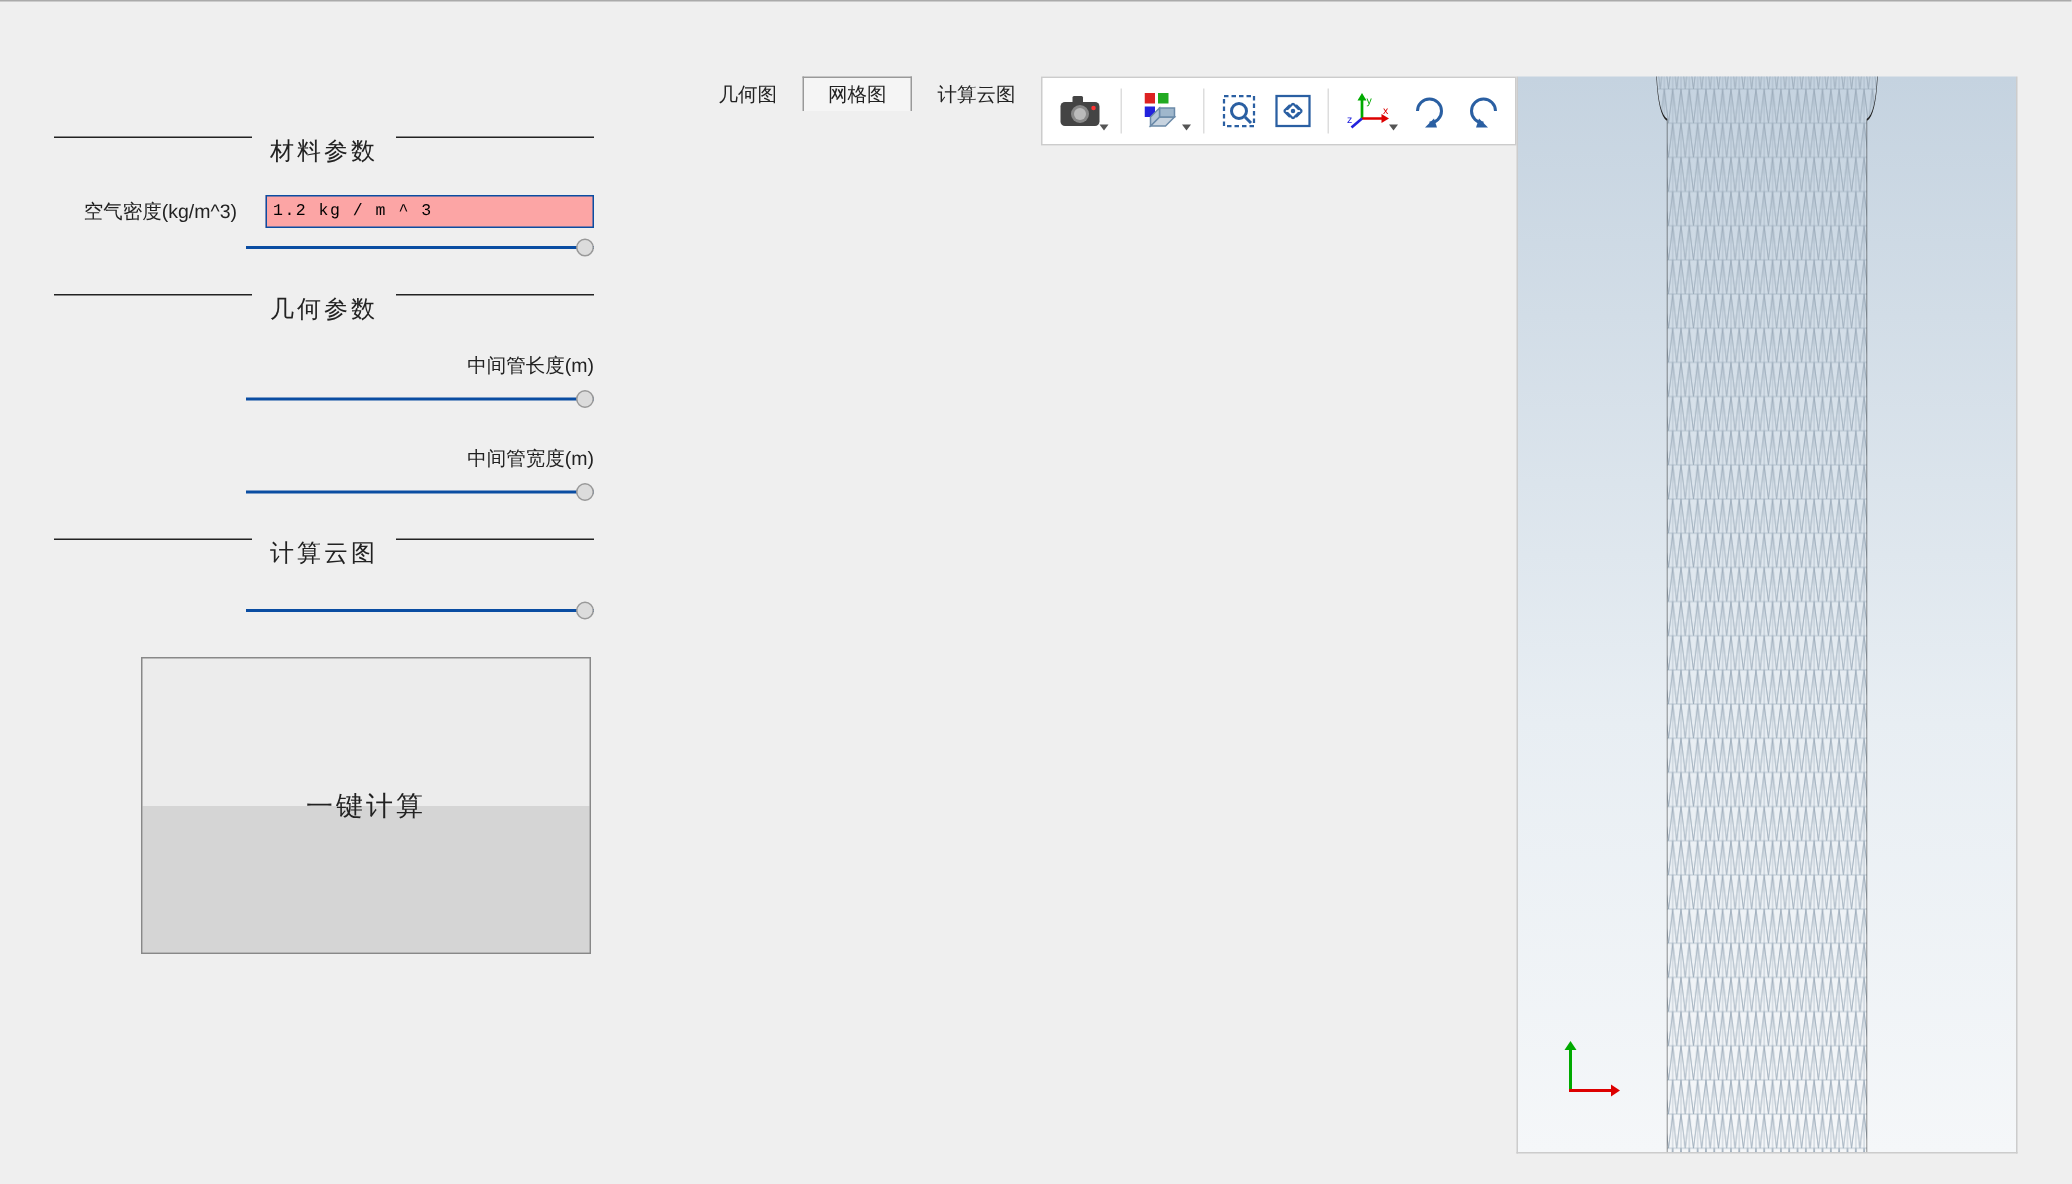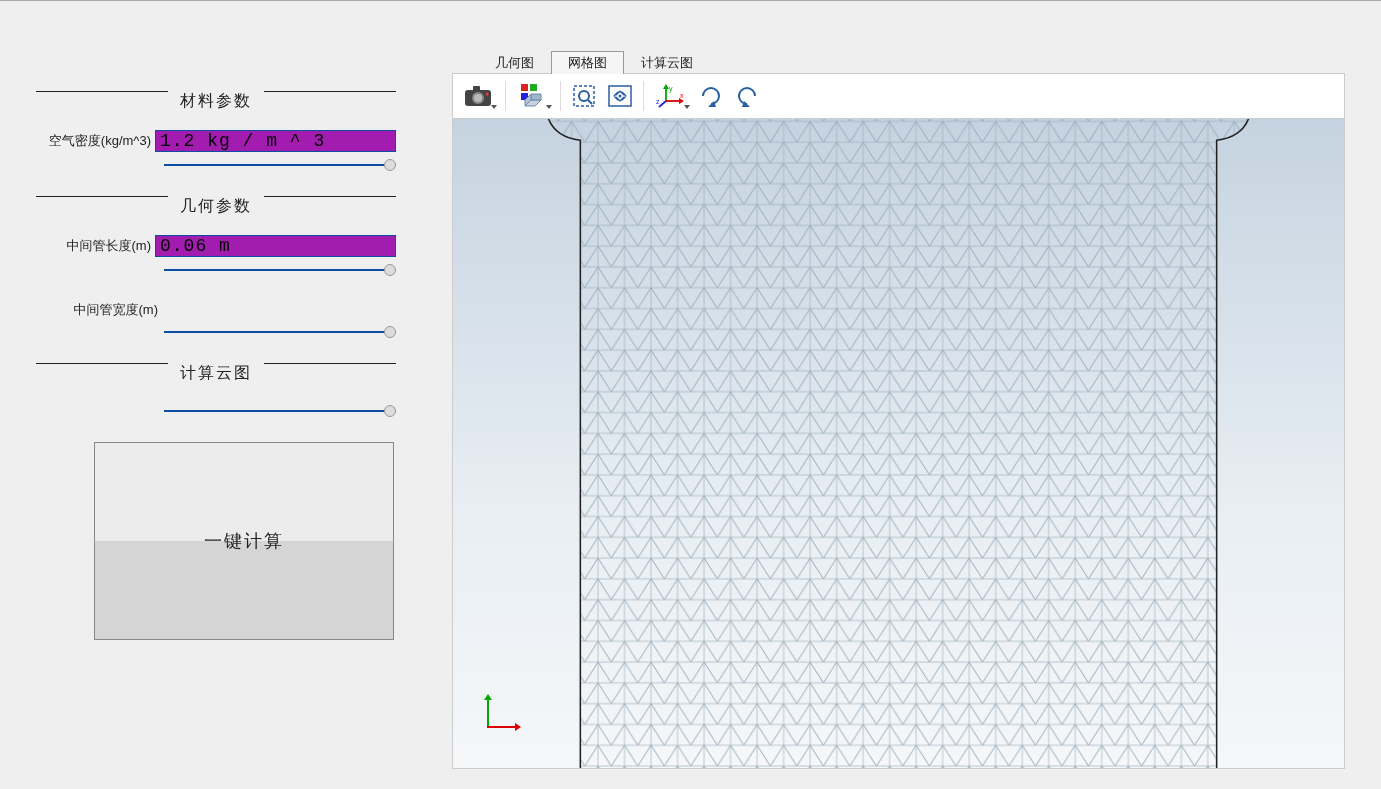--- a/index.html
+++ b/index.html
@@ -37,35 +37,36 @@
   }
   .section-heading .title {
     font-size: 16px;
     letter-spacing: 2px;
     font-family: "SimSun", serif;
   }
   .param-row {
     display: flex;
     align-items: center;
     margin: 12px 0 4px 0;
-    gap: 4px;
+    gap: 19px;
+    justify-content: flex-end;
   }
   .param-label {
     width: 122px;
     text-align: right;
     font-size: 13px;
     font-family: Arial, "Microsoft YaHei", sans-serif;
   }
   .param-input {
     flex: 1;
     height: 22px;
     border: 1px solid #0a4da2;
-    background: #a21caf;
+    background: #fca5a5;
     font-family: "Courier New", monospace;
-    font-size: 18px;
+    font-size: 11px;
     padding: 0 4px;
     letter-spacing: 1px;
   }
   .slider-wrap {
     position: relative;
     height: 18px;
     margin: 0 0 22px 128px;
   }
   .slider-track {
     position: absolute;
@@ -96,22 +97,21 @@
     justify-content: center;
     font-size: 18px;
     letter-spacing: 2px;
     font-family: "SimSun", serif;
     cursor: pointer;
     margin-left: 58px;
   }
   .main-panel {
     flex: 1;
     display: flex;
-    flex-direction: column;
-    margin-left: 16px;
+    flex-direction: row;
   }
   .tab-strip {
     display: flex;
     gap: 0;
     padding-left: 26px;
     height: 22px;
     align-items: flex-end;
   }
   .tab {
     padding: 2px 16px;
@@ -213,21 +213,20 @@
       <div class="slider-thumb"></div>
     </div>
 
     <div class="section-heading">
       <div class="line"></div>
       <div class="title">几何参数</div>
       <div class="line"></div>
     </div>
     <div class="param-row">
       <div class="param-label">中间管长度(m)</div>
-      <input class="param-input" value="0.06 m" style="">
     </div>
     <div class="slider-wrap">
       <div class="slider-track"></div>
       <div class="slider-thumb"></div>
     </div>
     <div class="param-row">
       <div class="param-label">中间管宽度(m)</div>
     </div>
     <div class="slider-wrap">
       <div class="slider-track"></div>

